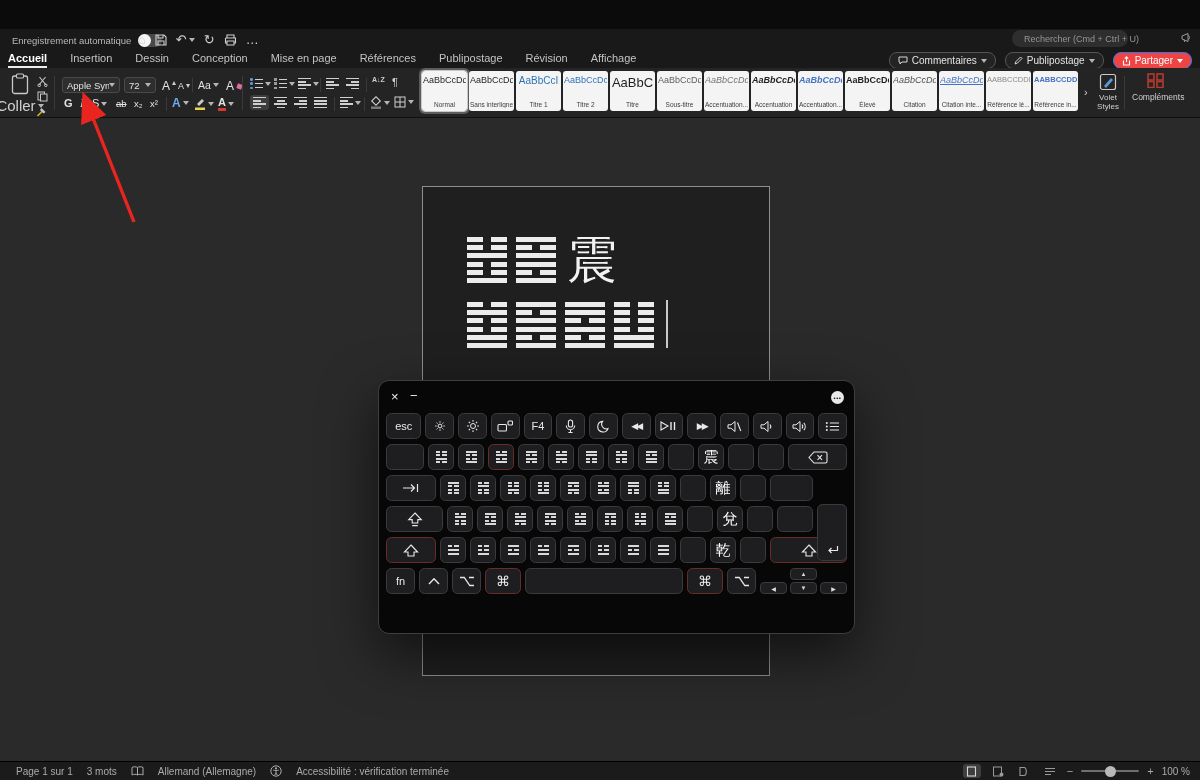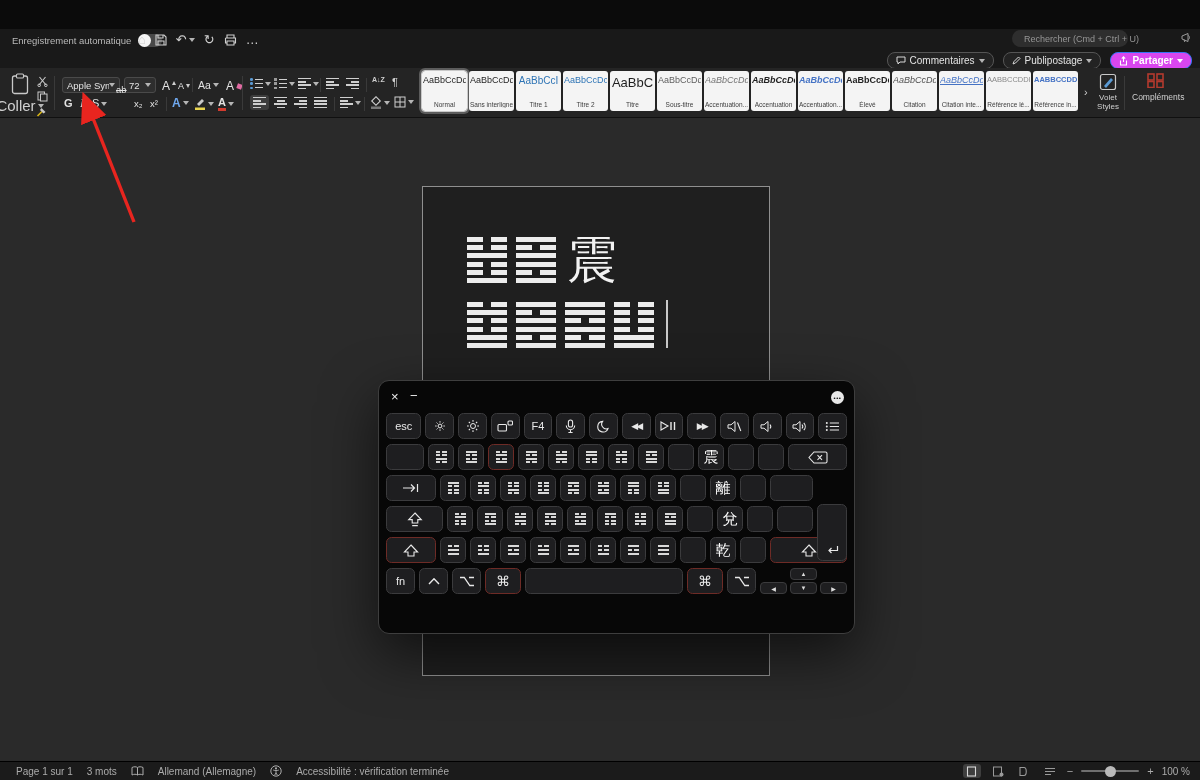--- a/index.html
+++ b/index.html
@@ -21,21 +21,21 @@
                display:flex;align-items:center;gap:4px;padding:0 8px;box-sizing:border-box}
   #search-pill span{font-size:9px;color:#969696;white-space:nowrap}
   #feedback-ic{position:absolute;right:8px;top:3px}
   
   #tabs-row{position:absolute;top:52px;left:8px;height:16px;display:flex;gap:23px}
   .tab{font-size:11px;color:#c3c3c3;padding-bottom:2px}
   .tab.active{color:#fff;font-weight:bold;border-bottom:2px solid #ececec}
   #top-actions{position:absolute;top:52px;right:8px;display:flex;gap:9px;align-items:center}
   .pill{height:15px;border:1px solid #555;border-radius:8px;display:flex;align-items:center;gap:4px;
         padding:0 8px;font-size:10px;color:#e3e3e3;background:#232323}
-  .pill.blue{background:#d946ef;border-color:#3673f5;color:#fff;font-weight:bold}
+  .pill.blue{background:#ef4444;border-color:#3673f5;color:#fff;font-weight:normal}
   
   #ribbon{position:absolute;top:68px;left:0;width:1200px;height:49px;background:#242424;border-bottom:1px solid #101010}
   .vsep{position:absolute;width:1px;background:#3a3a3a}
   .rlabel{font-size:15px;color:#d0d0d0}
   #grp-paste{position:absolute;left:7px;top:5px;width:26px;text-align:center}
   #grp-paste .rlabel{display:flex;align-items:center;gap:2px;justify-content:center;margin-top:2px}
   #clip-col{position:absolute;left:36px;top:8px;display:flex;flex-direction:column;gap:4px;align-items:center}
   
   .combo{position:absolute;height:16px;background:#2e2e2e;border:1px solid #4a4a4a;border-radius:3px;
          display:flex;align-items:center;justify-content:space-between;padding:0 4px;box-sizing:border-box}
@@ -177,20 +177,31 @@
           <path d="M5.8 5.8 L8.2 8.2" stroke="#969696" stroke-width="1.2"></path>
         </svg>
       <span>Rechercher (Cmd + Ctrl + U)</span>
     </div>
     <span id="feedback-ic">
         <svg width="11" height="11" viewBox="0 0 11 11">
           <path d="M1 4 L7 1.5 V9.5 L1 7 Z M7 3.5 C9 4 9 7 7 7.5 M3 7.5 L3.8 10" fill="none" stroke="#9a9a9a" stroke-width="1"></path>
         </svg>
       </span>
   </div>
+  <div id="tabs-row">
+      <div class="tab active">Accueil</div>
+      <div class="tab">Insertion</div>
+      <div class="tab">Dessin</div>
+      <div class="tab">Conception</div>
+      <div class="tab">Mise en page</div>
+      <div class="tab">Références</div>
+      <div class="tab">Publipostage</div>
+      <div class="tab">Révision</div>
+      <div class="tab">Affichage</div>
+    </div>
   <div id="top-actions">
     <span class="pill">
       <svg width="10" height="9" viewBox="0 0 10 9">
           <path d="M1 1 H9 V6 H4 L2 8 V6 H1 Z" fill="none" stroke="#d8d8d8" stroke-width="1"></path>
         </svg>
       <span>Commentaires</span>
         <span class="chev"></span>
     </span>
     <span class="pill">
       <svg width="9" height="9" viewBox="0 0 9 9">
@@ -272,21 +283,21 @@
   <div class="fbtn" style="left:64px;top:29px">
       <span class="bold-g">G</span>
     </div>
   <div class="fbtn" style="left:80px;top:28px">
       <span class="ital-i">I</span>
     </div>
   <div class="fbtn" style="left:92px;top:29px">
       <span class="und-s">S</span>
       <span class="chev"></span>
     </div>
-  <div class="fbtn" style="left:116px;top:16px">
+  <div class="fbtn" style="left:116px;top:30px">
       <span class="strike-ab">ab</span>
     </div>
   <div class="fbtn" style="left:134px;top:30px;font-size:9.5px">
       <span>x₂</span>
     </div>
   <div class="fbtn" style="left:150px;top:30px;font-size:9.5px">
       <span>x²</span>
     </div>
   <div class="vsep" style="left:166px;top:29px;height:14px"></div>
   <div class="fbtn" style="left:172px;top:28px">

